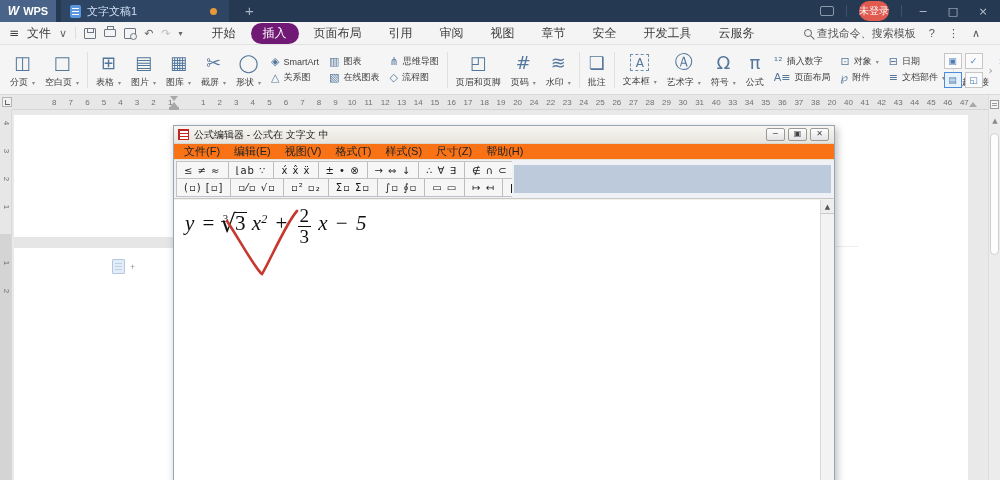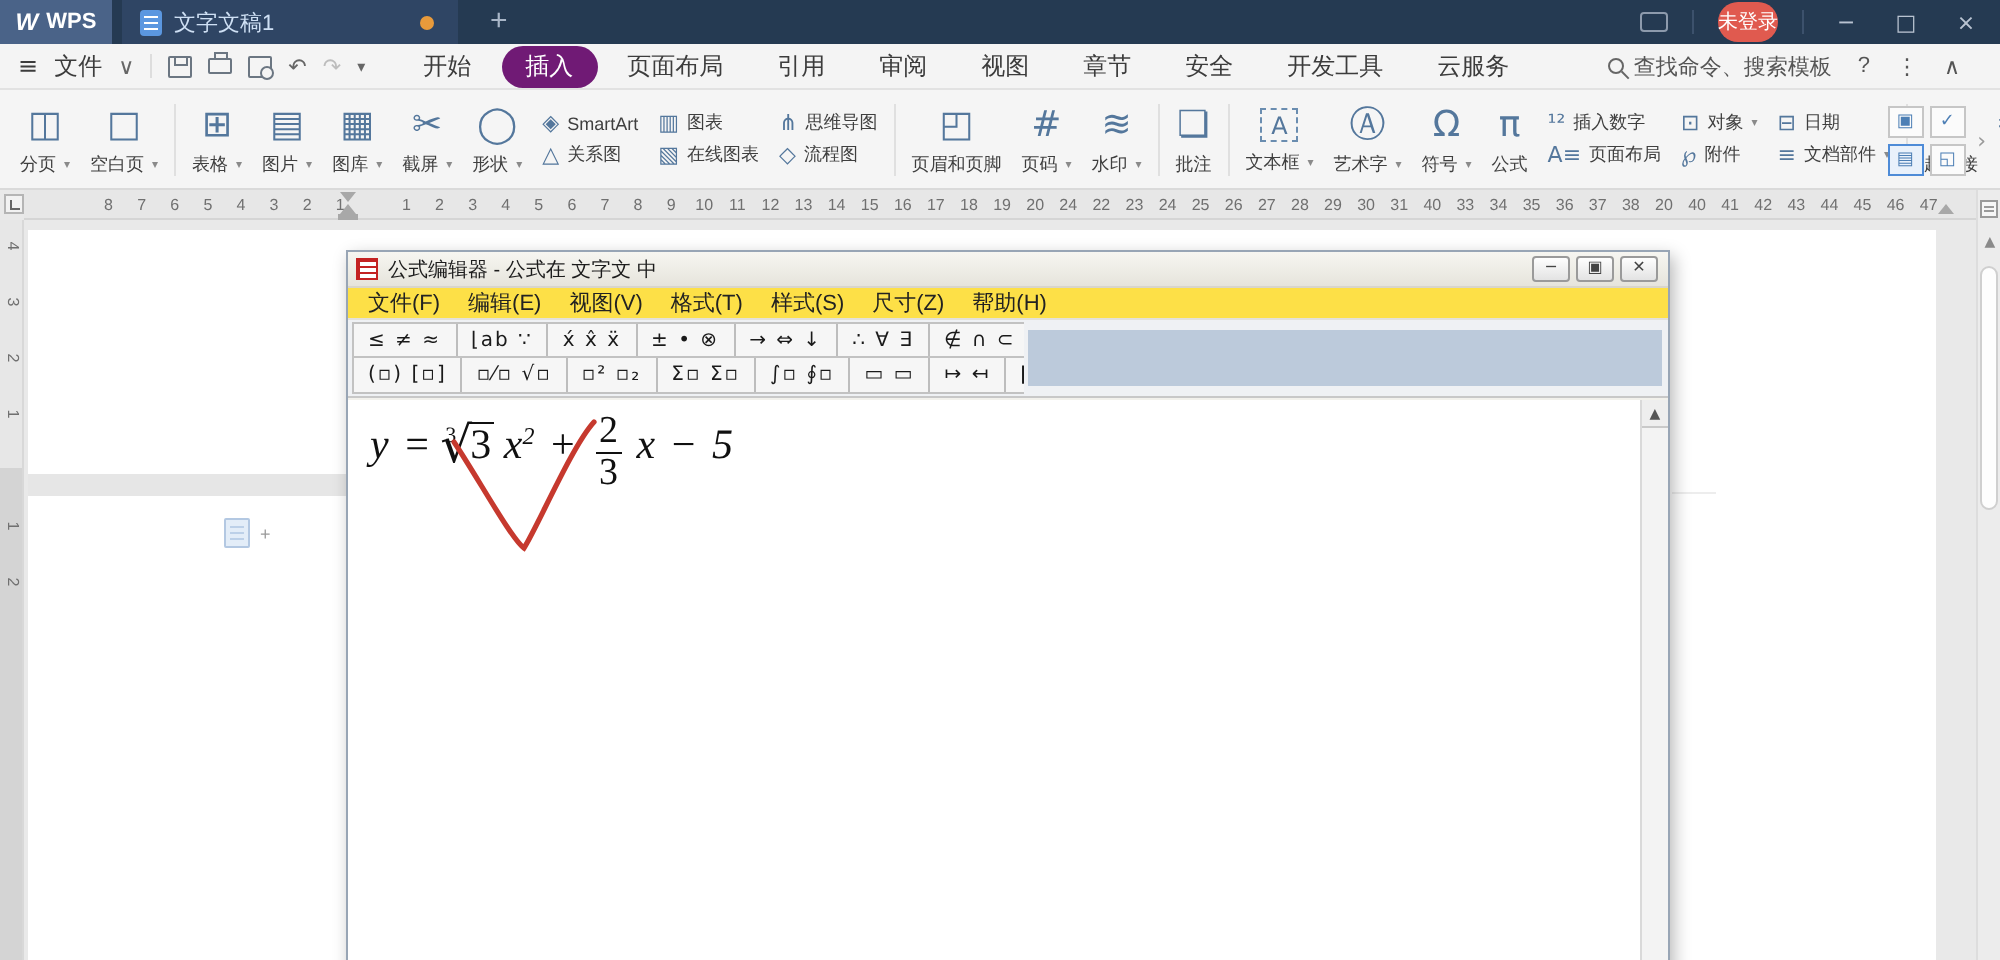--- a/index.html
+++ b/index.html
@@ -92,21 +92,21 @@
   .ds-thumb{position:absolute;top:38px;left:1px;width:9px;height:122px;background:#fdfdfd;border:1px solid #cfcfcf;border-radius:5px}
 
   
   .eqwin{position:absolute;left:173px;top:125px;width:662px;height:370px;background:#f2f1ec;border:1px solid #98a5b5;box-shadow:2px 3px 8px rgba(0,0,0,.28)}
   .eqtitle{height:18px;background:linear-gradient(#f7f6f1,#e6e4dc);display:flex;align-items:center;padding:0 4px;gap:5px;border-bottom:1px solid #d8d5cc}
   .eqico{width:11px;height:11px;background:#c32222;position:relative;flex:none}
   .eqico::after{content:"";position:absolute;left:1.5px;right:1.5px;top:2px;height:1.5px;background:#fff;box-shadow:0 3px 0 #fff,0 6px 0 #fff}
   .eqtitle-text{font-size:10px;color:#1c1c1c}
   .eqbtns{margin-left:auto;display:flex;gap:3px;padding-right:1px}
   .eqbtn{width:19px;height:13px;background:linear-gradient(#fefefe,#e3e3e3);border:1px solid #9a9a9a;border-radius:2px;font-size:8px;line-height:10px;text-align:center;color:#444;font-family:"DejaVu Sans",sans-serif}
-  .eqmenu{height:16px;background:#fde047;display:flex;align-items:flex-end;padding-left:3px;border-bottom:1px solid #e3e1da}
+  .eqmenu{height:16px;background:#f97316;display:flex;align-items:flex-end;padding-left:3px;border-bottom:1px solid #e3e1da}
   .eqmenu span{font-size:11px;color:#222;padding:0 7px}
   .eqtools{position:relative;height:39px;background:#eff1f4;border-bottom:1px solid #c8c8c8}
   .eqrows{position:absolute;left:2px;top:1px;max-width:336px;overflow:hidden}
   .eqrow{display:flex;height:18px;background:#f6f6f6;border:1px solid #c2c2c2;width:fit-content}
   .eqrow+.eqrow{border-top:none}
   .eqgrp{padding:0 7px;font-size:10px;color:#1a1a1a;display:flex;align-items:center;border-right:1px solid #bdbdbd;letter-spacing:1px;white-space:pre;font-family:"DejaVu Sans",sans-serif}
   .eqdock{position:absolute;left:340px;right:3px;top:5px;bottom:5px;background:#bccadb}
   .eqcanvas{position:absolute;left:0;right:14px;top:74px;bottom:0;background:#fff}
   .eqscroll{position:absolute;right:0;top:74px;bottom:0;width:14px;background:#f3f3f3;border-left:1px solid #d9d9d9}
   .eqs-up{width:13px;height:14px;background:#eee;border-bottom:1px solid #c9c9c9;font-size:7px;color:#555;text-align:center;line-height:14px;font-family:"DejaVu Sans",sans-serif}

